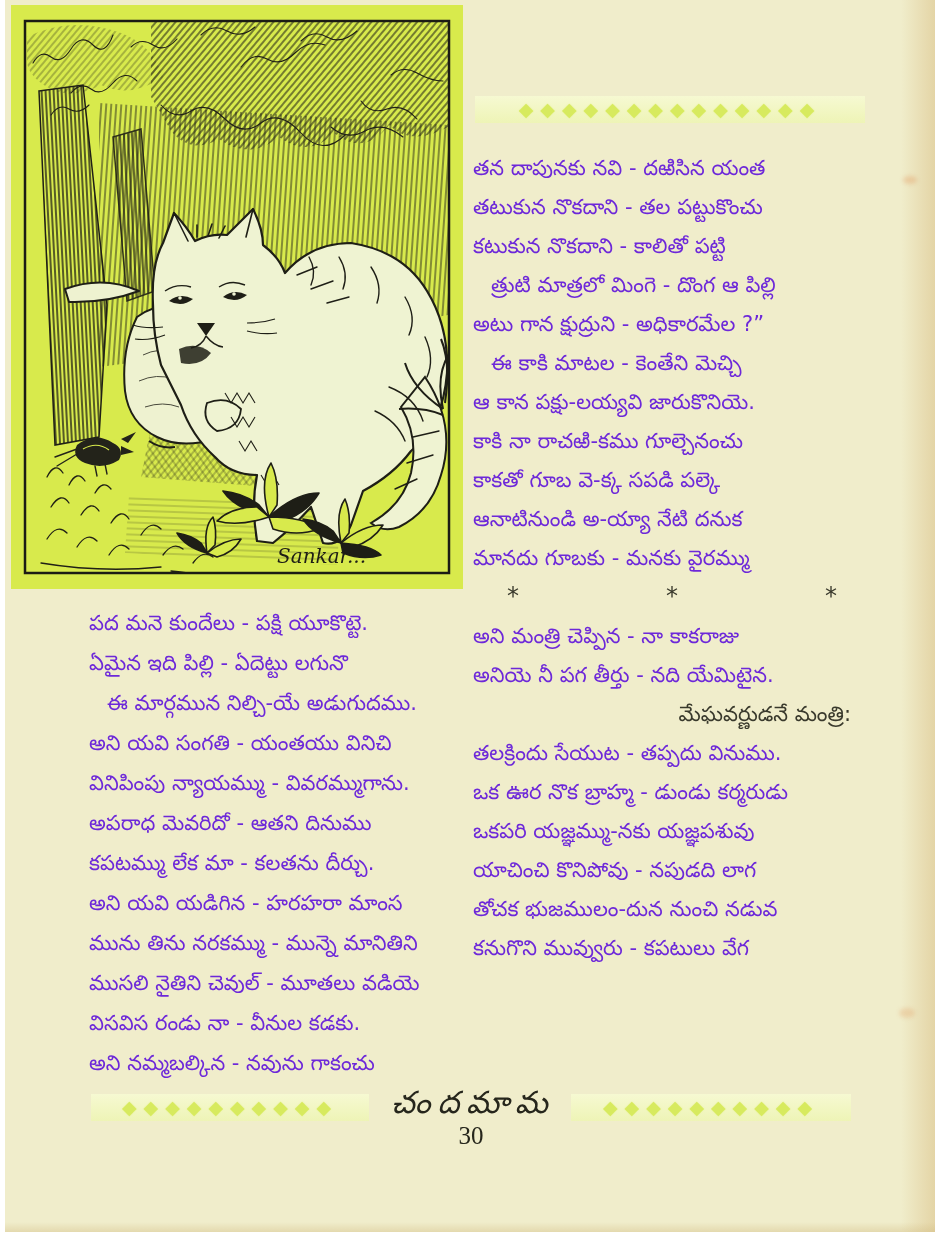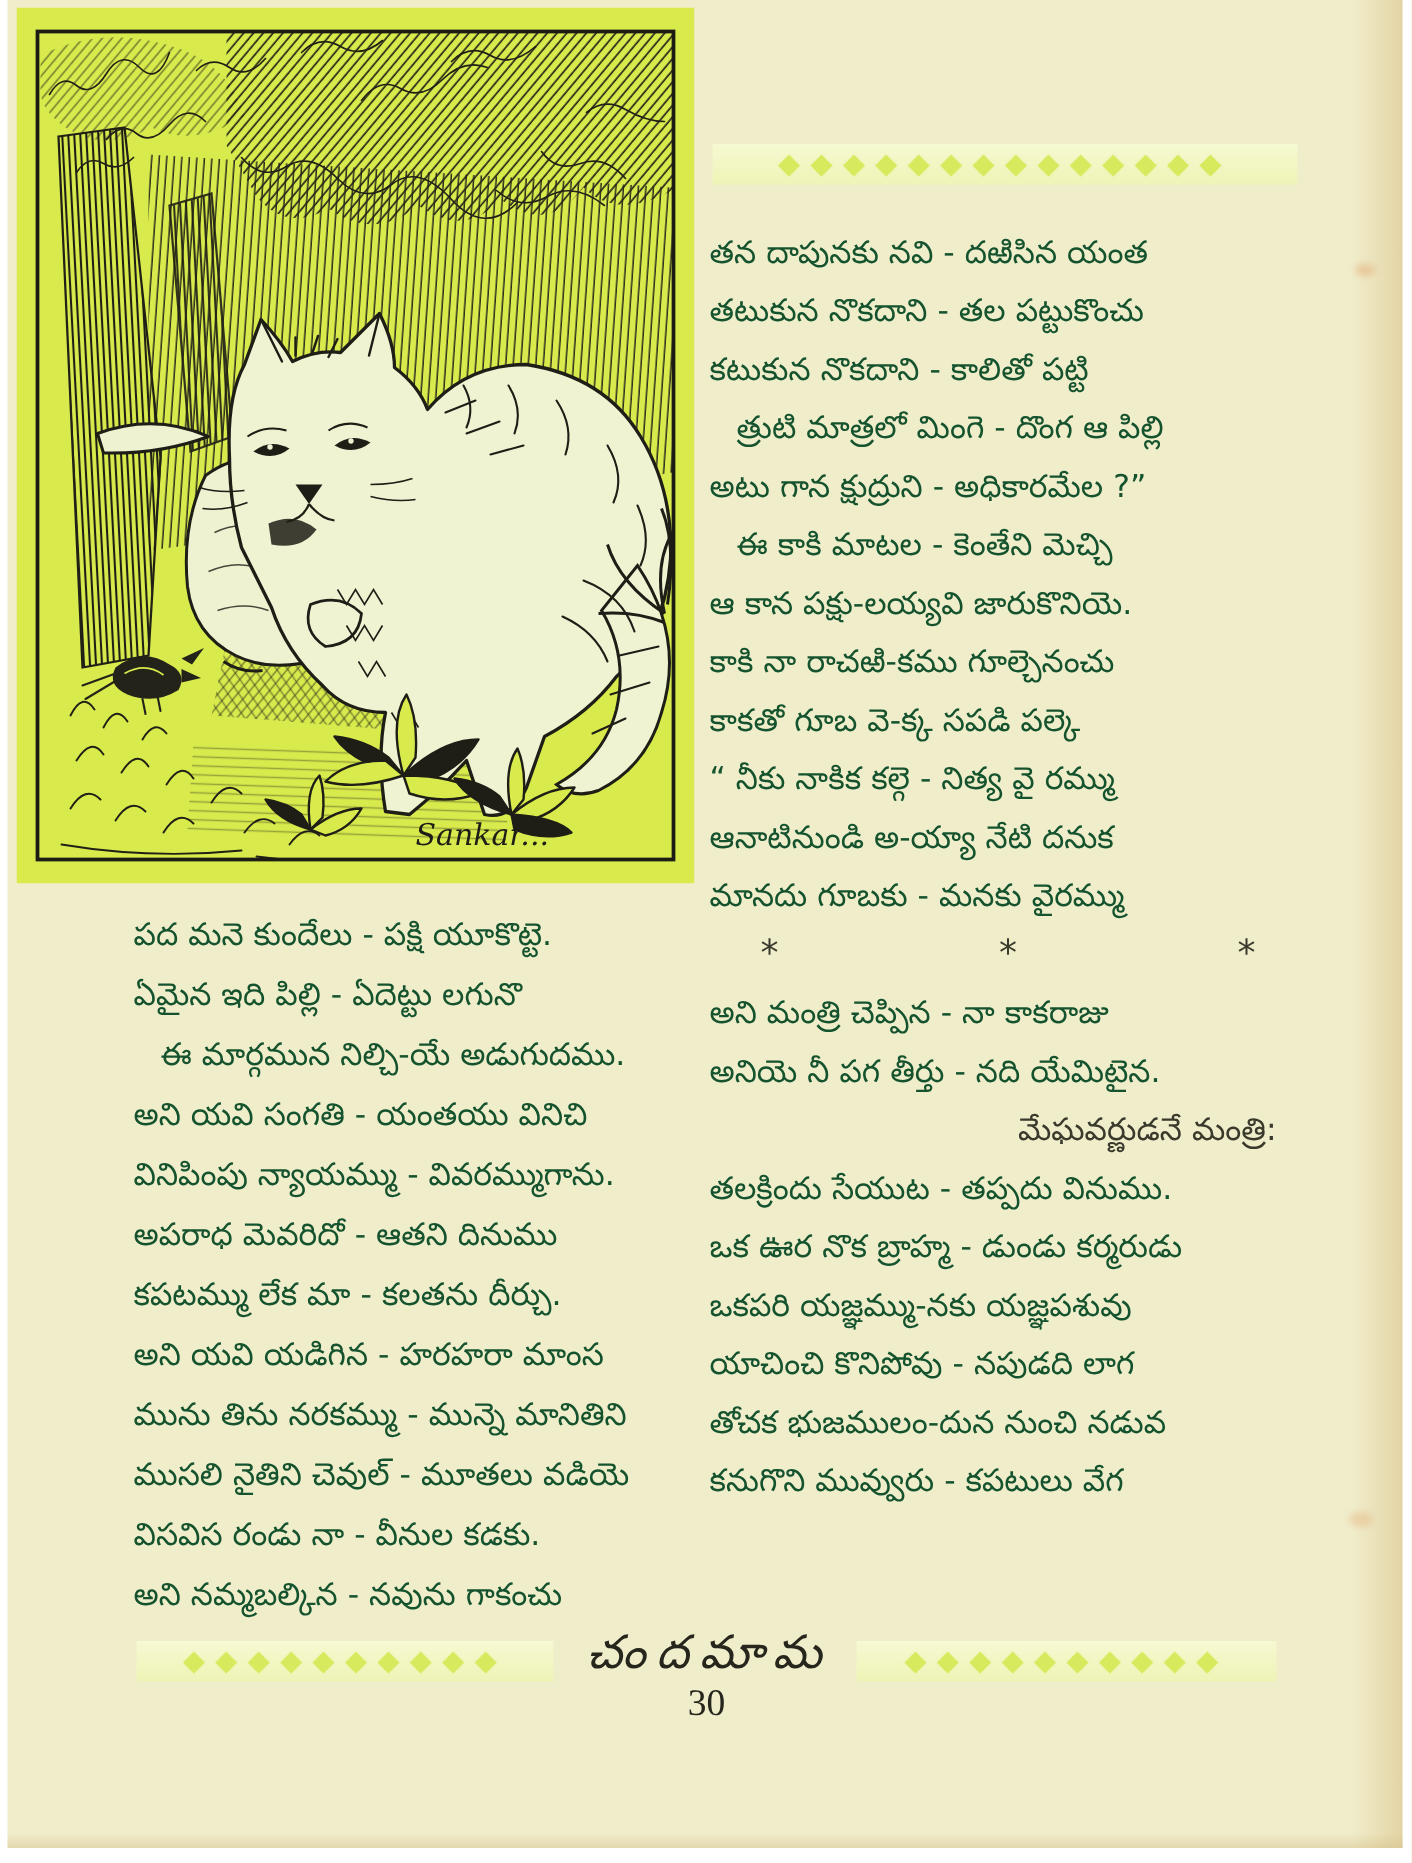--- a/index.html
+++ b/index.html
@@ -33,21 +33,21 @@
     color:#d7ea5e;background:linear-gradient(#f6f9d2,#eef4b6);
     font-size:19px;letter-spacing:7px;white-space:nowrap;text-align:center;
     text-shadow:0 0 2px #e8f29a;
   }
   .orn.top-right{left:470px;top:96px;width:390px;}
   .orn.bot-left{left:86px;top:1094px;width:278px;}
   .orn.bot-right{left:566px;top:1094px;width:280px;}
 
   
   .tl{
-    white-space:nowrap;overflow:hidden;color:#14532d;font-size:21px;
+    white-space:nowrap;overflow:hidden;color:#6d28d9;font-size:21px;
   }
   .right-col{position:absolute;left:468px;top:149px;width:468px;}
   .right-col .tl{height:39px;line-height:39px;}
   .left-col{position:absolute;left:84px;top:603px;width:388px;}
   .left-col .tl{height:40px;line-height:40px;}
   .tl.indent{padding-left:18px;}
   .stars-row{
     height:39px;display:flex;justify-content:space-between;
     width:330px;padding-left:34px;color:#39392c;font-size:24px;line-height:36px;
   }
@@ -265,21 +265,20 @@
   <div class="right-col">
     <div class="tl">తన దాపునకు నవి - దఱిసిన యంత</div>
     <div class="tl">తటుకున నొకదాని - తల పట్టుకొంచు</div>
     <div class="tl">కటుకున నొకదాని - కాలితో పట్టి</div>
     <div class="tl indent">త్రుటి మాత్రలో మింగె - దొంగ ఆ పిల్లి</div>
     <div class="tl">అటు గాన క్షుద్రుని - అధికారమేల ?”</div>
     <div class="tl indent">ఈ కాకి మాటల - కెంతేని మెచ్చి</div>
     <div class="tl">ఆ కాన పక్షు-లయ్యవి జారుకొనియె.</div>
     <div class="tl">కాకి నా రాచఱి-కము గూల్చెనంచు</div>
     <div class="tl">కాకతో గూబ వె-క్క సపడి పల్కె</div>
-    <div class="tl">“ నీకు నాకిక కల్గె - నిత్య వై రమ్ము</div>
     <div class="tl">ఆనాటినుండి అ-య్యా నేటి దనుక</div>
     <div class="tl">మానదు గూబకు - మనకు వైరమ్ము</div>
     <div class="stars-row">
       <span>*</span>
       <span>*</span>
       <span>*</span>
     </div>
     <div class="tl">అని మంత్రి చెప్పిన - నా కాకరాజు</div>
     <div class="tl">అనియె నీ పగ తీర్తు - నది యేమిటైన.</div>
     <div class="heading-row">మేఘవర్ణుడనే మంత్రి:</div>

